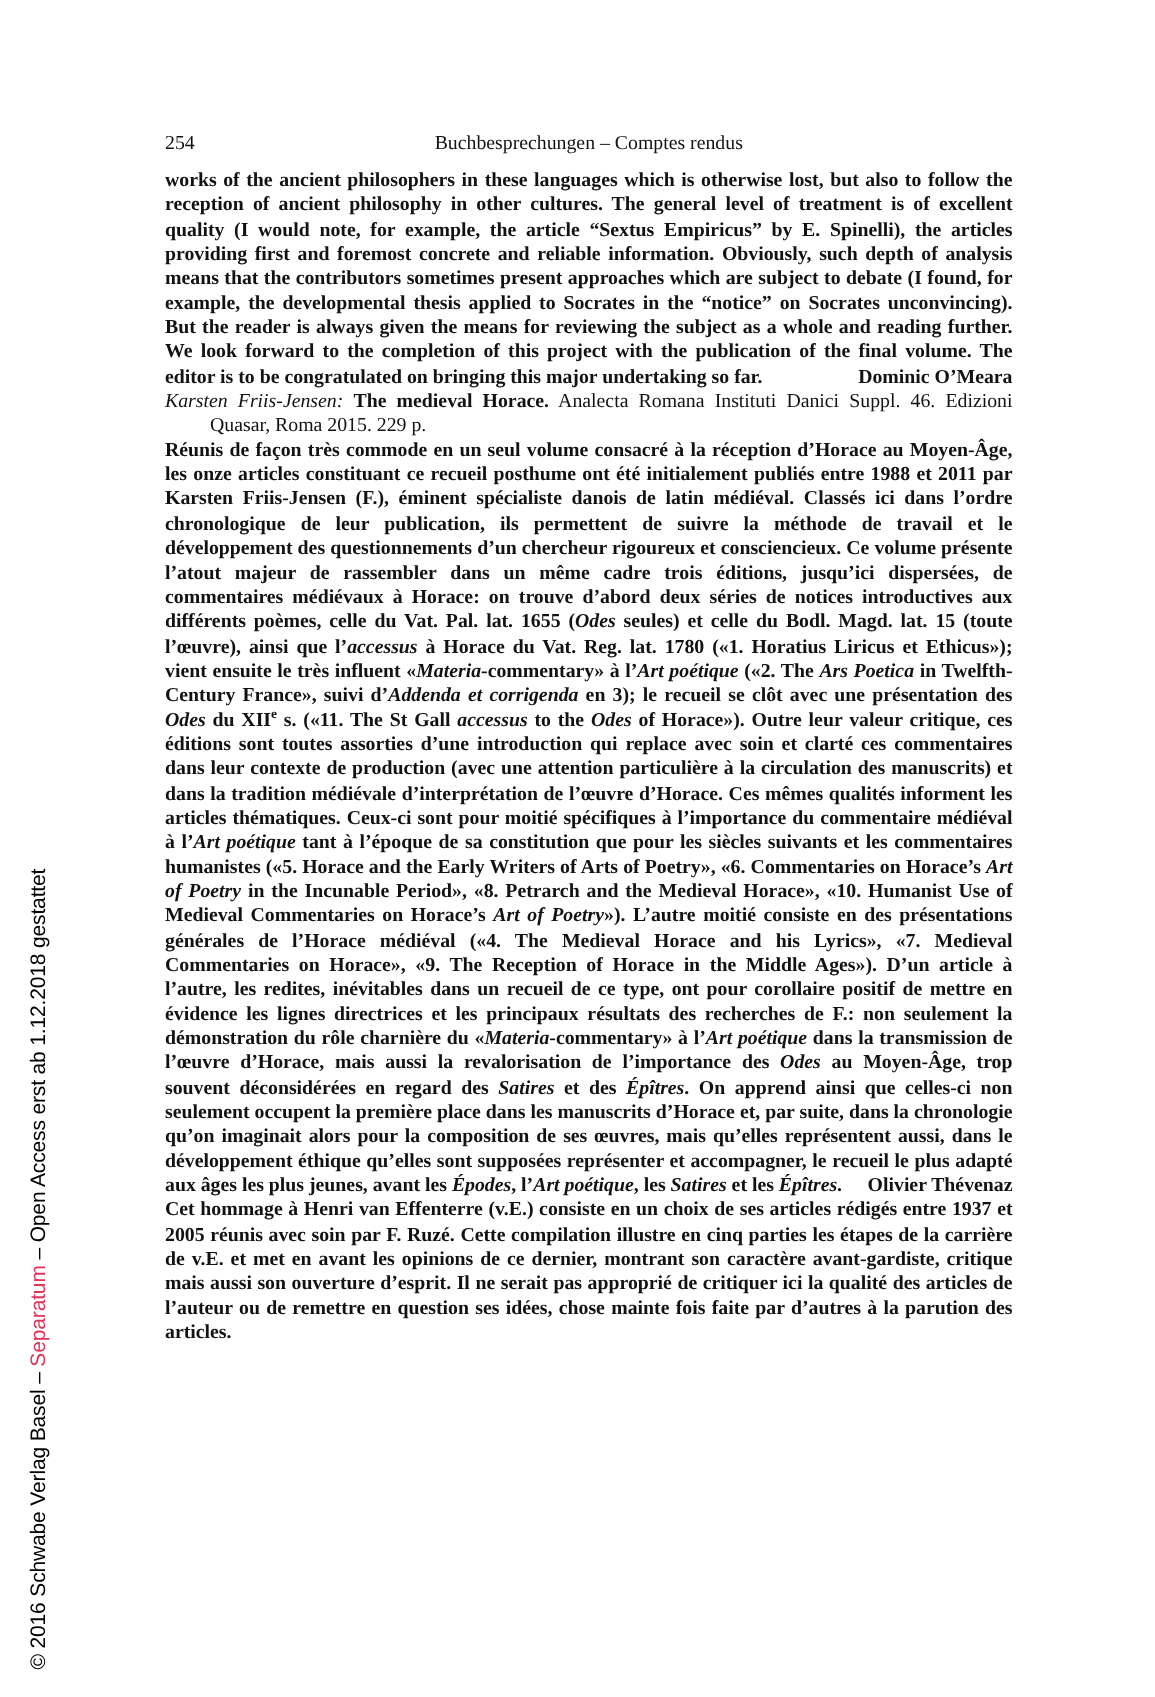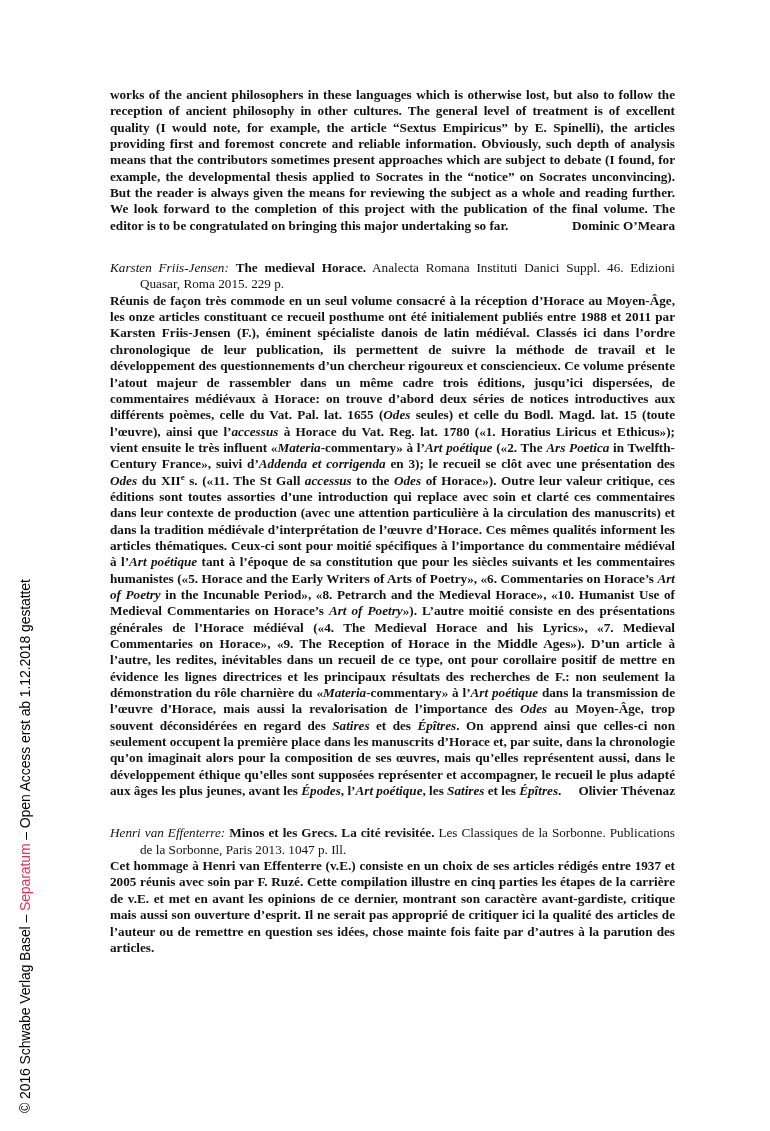--- a/index.html
+++ b/index.html
@@ -50,21 +50,20 @@
   }
   .review-heading {
     margin: 0;
     font-size: 13.2px;
     line-height: 16.35px;
     text-align: justify;
     padding-left: 30px;
     text-indent: -30px;
   }
   .review-block {
-    margin-top: 26px;
   }
   .attribution {
     float: right;
   }
   .sidebar-copyright {
     position: absolute;
     left: 16px;
     top: 1113px;
     transform: rotate(-90deg);
     transform-origin: 0 0;
@@ -78,27 +77,30 @@
 </style>
 </head>
 <body>
 
 <div class="page">
 
   <div class="sidebar-copyright"><span>© 2016 Schwabe Verlag Basel – </span><span style="color: rgb(226, 51, 88);">Separatum</span><span> – Open Access erst ab 1.12.2018 gestattet</span></div>
 
   <div class="content">
 
+    <div class="running-head">
+      <span class="page-number">254</span>
+      <span class="head-title">Buchbesprechungen – Comptes rendus</span>
+    </div>
 
     <p class="body-text"><span>works of the ancient philosophers in these languages which is otherwise lost, but also to follow the reception of ancient philosophy in other cultures. The general level of treatment is of excellent quality (I would note, for example, the article “Sextus Empiricus” by E. Spinelli), the articles providing first and foremost concrete and reliable information. Obviously, such depth of analysis means that the contributors sometimes present approaches which are subject to debate (I found, for example, the developmental thesis applied to Socrates in the “notice” on Socrates unconvincing). But the reader is always given the means for reviewing the subject as a whole and reading further. We look forward to the completion of this project with the publication of the final volume. The editor is to be congratulated on bringing this major undertaking so far.</span> <span class="attribution">Dominic O’Meara</span></p>
 
     <div class="review-block">
       <p class="review-heading"><i>Karsten Friis-Jensen:</i> <b>The medieval Horace.</b> Analecta Romana Instituti Danici Suppl. 46. Edizioni Quasar, Roma 2015. 229 p.</p>
       <p class="body-text"><span>Réunis de façon très commode en un seul volume consacré à la réception d’Horace au Moyen-Âge, les onze articles constituant ce recueil posthume ont été initialement publiés entre 1988 et 2011 par Karsten Friis-Jensen (F.), éminent spécialiste danois de latin médiéval. Classés ici dans l’ordre chronologique de leur publication, ils permettent de suivre la méthode de travail et le développement des questionnements d’un chercheur rigoureux et consciencieux. Ce volume présente l’atout majeur de rassembler dans un même cadre trois éditions, jusqu’ici dispersées, de commentaires médiévaux à Horace: on trouve d’abord deux séries de notices introductives aux différents poèmes, celle du Vat. Pal. lat. 1655 (<i>Odes</i> seules) et celle du Bodl. Magd. lat. 15 (toute l’œuvre), ainsi que l’<i>accessus</i> à Horace du Vat. Reg. lat. 1780 («1. Horatius Liricus et Ethicus»); vient ensuite le très influent «<i>Materia</i>-commentary» à l’<i>Art poétique</i> («2. The <i>Ars Poetica</i> in Twelfth-Century France», suivi d’<i>Addenda et corrigenda</i> en 3); le recueil se clôt avec une présentation des <i>Odes</i> du XII<sup>e</sup> s. («11. The St Gall <i>accessus</i> to the <i>Odes</i> of Horace»). Outre leur valeur critique, ces éditions sont toutes assorties d’une introduction qui replace avec soin et clarté ces commentaires dans leur contexte de production (avec une attention particulière à la circulation des manuscrits) et dans la tradition médiévale d’interprétation de l’œuvre d’Horace. Ces mêmes qualités informent les articles thématiques. Ceux-ci sont pour moitié spécifiques à l’importance du commentaire médiéval à l’<i>Art poétique</i> tant à l’époque de sa constitution que pour les siècles suivants et les commentaires humanistes («5. Horace and the Early Writers of Arts of Poetry», «6. Commentaries on Horace’s <i>Art of Poetry</i> in the Incunable Period», «8. Petrarch and the Medieval Horace», «10. Humanist Use of Medieval Commentaries on Horace’s <i>Art of Poetry</i>»). L’autre moitié consiste en des présentations générales de l’Horace médiéval («4. The Medieval Horace and his Lyrics», «7. Medieval Commentaries on Horace», «9. The Reception of Horace in the Middle Ages»). D’un article à l’autre, les redites, inévitables dans un recueil de ce type, ont pour corollaire positif de mettre en évidence les lignes directrices et les principaux résultats des recherches de F.: non seulement la démonstration du rôle charnière du «<i>Materia</i>-commentary» à l’<i>Art poétique</i> dans la transmission de l’œuvre d’Horace, mais aussi la revalorisation de l’importance des <i>Odes</i> au Moyen-Âge, trop souvent déconsidérées en regard des <i>Satires</i> et des <i>Épîtres</i>. On apprend ainsi que celles-ci non seulement occupent la première place dans les manuscrits d’Horace et, par suite, dans la chronologie qu’on imaginait alors pour la composition de ses œuvres, mais qu’elles représentent aussi, dans le développement éthique qu’elles sont supposées représenter et accompagner, le recueil le plus adapté aux âges les plus jeunes, avant les <i>Épodes</i>, l’<i>Art poétique</i>, les <i>Satires</i> et les <i>Épîtres</i>.</span> <span class="attribution">Olivier Thévenaz</span></p>
     </div>
 
     <div class="review-block">
-      <p class="review-heading"><i>Henri van Effenterre:</i> <b>Minos et les Grecs. La cité revisitée.</b> Les Classiques de la Sorbonne. Publications de la Sorbonne, Paris 2013. 1047 p. Ill.</p>
       <p class="body-text"><span>Cet hommage à Henri van Effenterre (v.E.) consiste en un choix de ses articles rédigés entre 1937 et 2005 réunis avec soin par F. Ruzé. Cette compilation illustre en cinq parties les étapes de la carrière de v.E. et met en avant les opinions de ce dernier, montrant son caractère avant-gardiste, critique mais aussi son ouverture d’esprit. Il ne serait pas approprié de critiquer ici la qualité des articles de l’auteur ou de remettre en question ses idées, chose mainte fois faite par d’autres à la parution des articles.</span><span class="attribution"></span></p>
     </div>
 
   </div>
 </div>
 
 </body></html>

